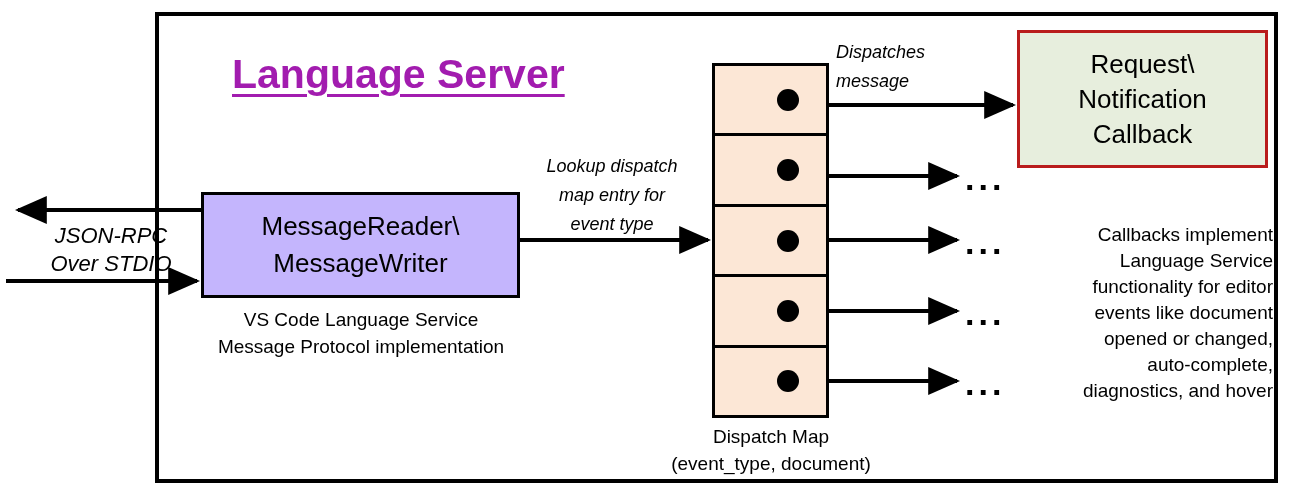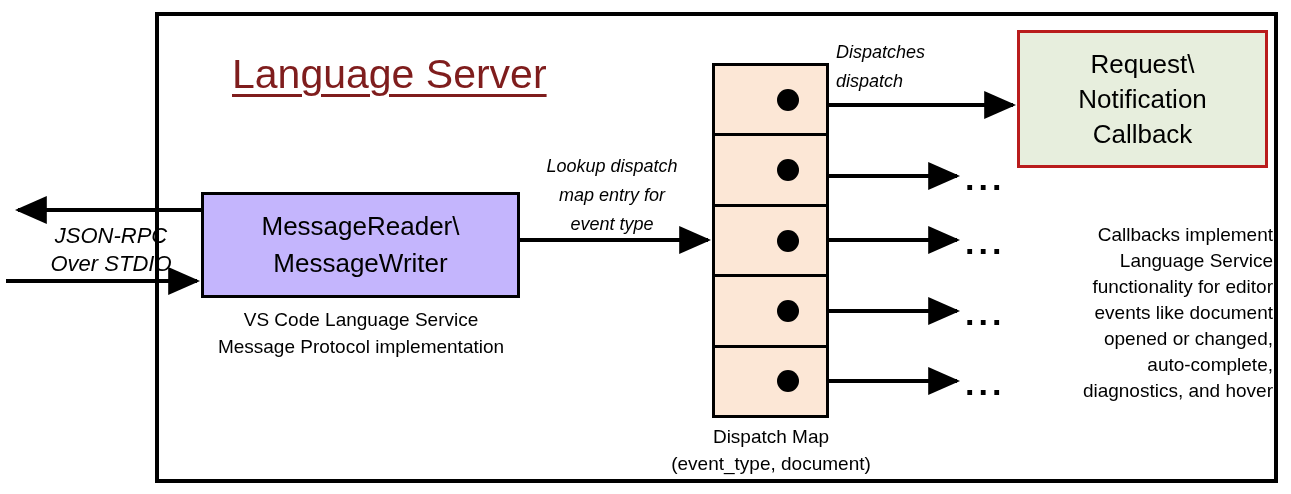--- a/index.html
+++ b/index.html
@@ -32,25 +32,26 @@
     background: transparent;
   }
 
   
   #server-title {
     left: 232px;
     top: 50px;
     width: 420px;
     font-size: 41px;
     line-height: 48px;
-    color: #7f1d1d;
+    color: #a21caf;
     text-decoration: underline;
     text-underline-offset: 6px;
     text-decoration-thickness: 3px;
     white-space: nowrap;
+    font-weight: bold;
   }
 
   
   #messagereader-box {
     left: 201px;
     top: 192px;
     width: 319px;
     height: 106px;
     background: #c4b5fd;
     border: 3px solid #000000;
@@ -253,21 +254,21 @@
 MessageWriter</div>
   </div>
   <div id="messagereader-caption" class="abs">VS Code Language Service
 Message Protocol implementation</div>
 
   <div id="lookup-label" class="abs">Lookup dispatch
 map entry for
 event type</div>
 
   <div id="dispatches-label" class="abs">Dispatches
-dispatch</div>
+message</div>
 
   <div id="dispatch-map" class="abs">
     <div class="map-row">
       <span class="map-dot"></span>
     </div>
     <div class="map-row">
       <span class="map-dot"></span>
     </div>
     <div class="map-row">
       <span class="map-dot"></span>

